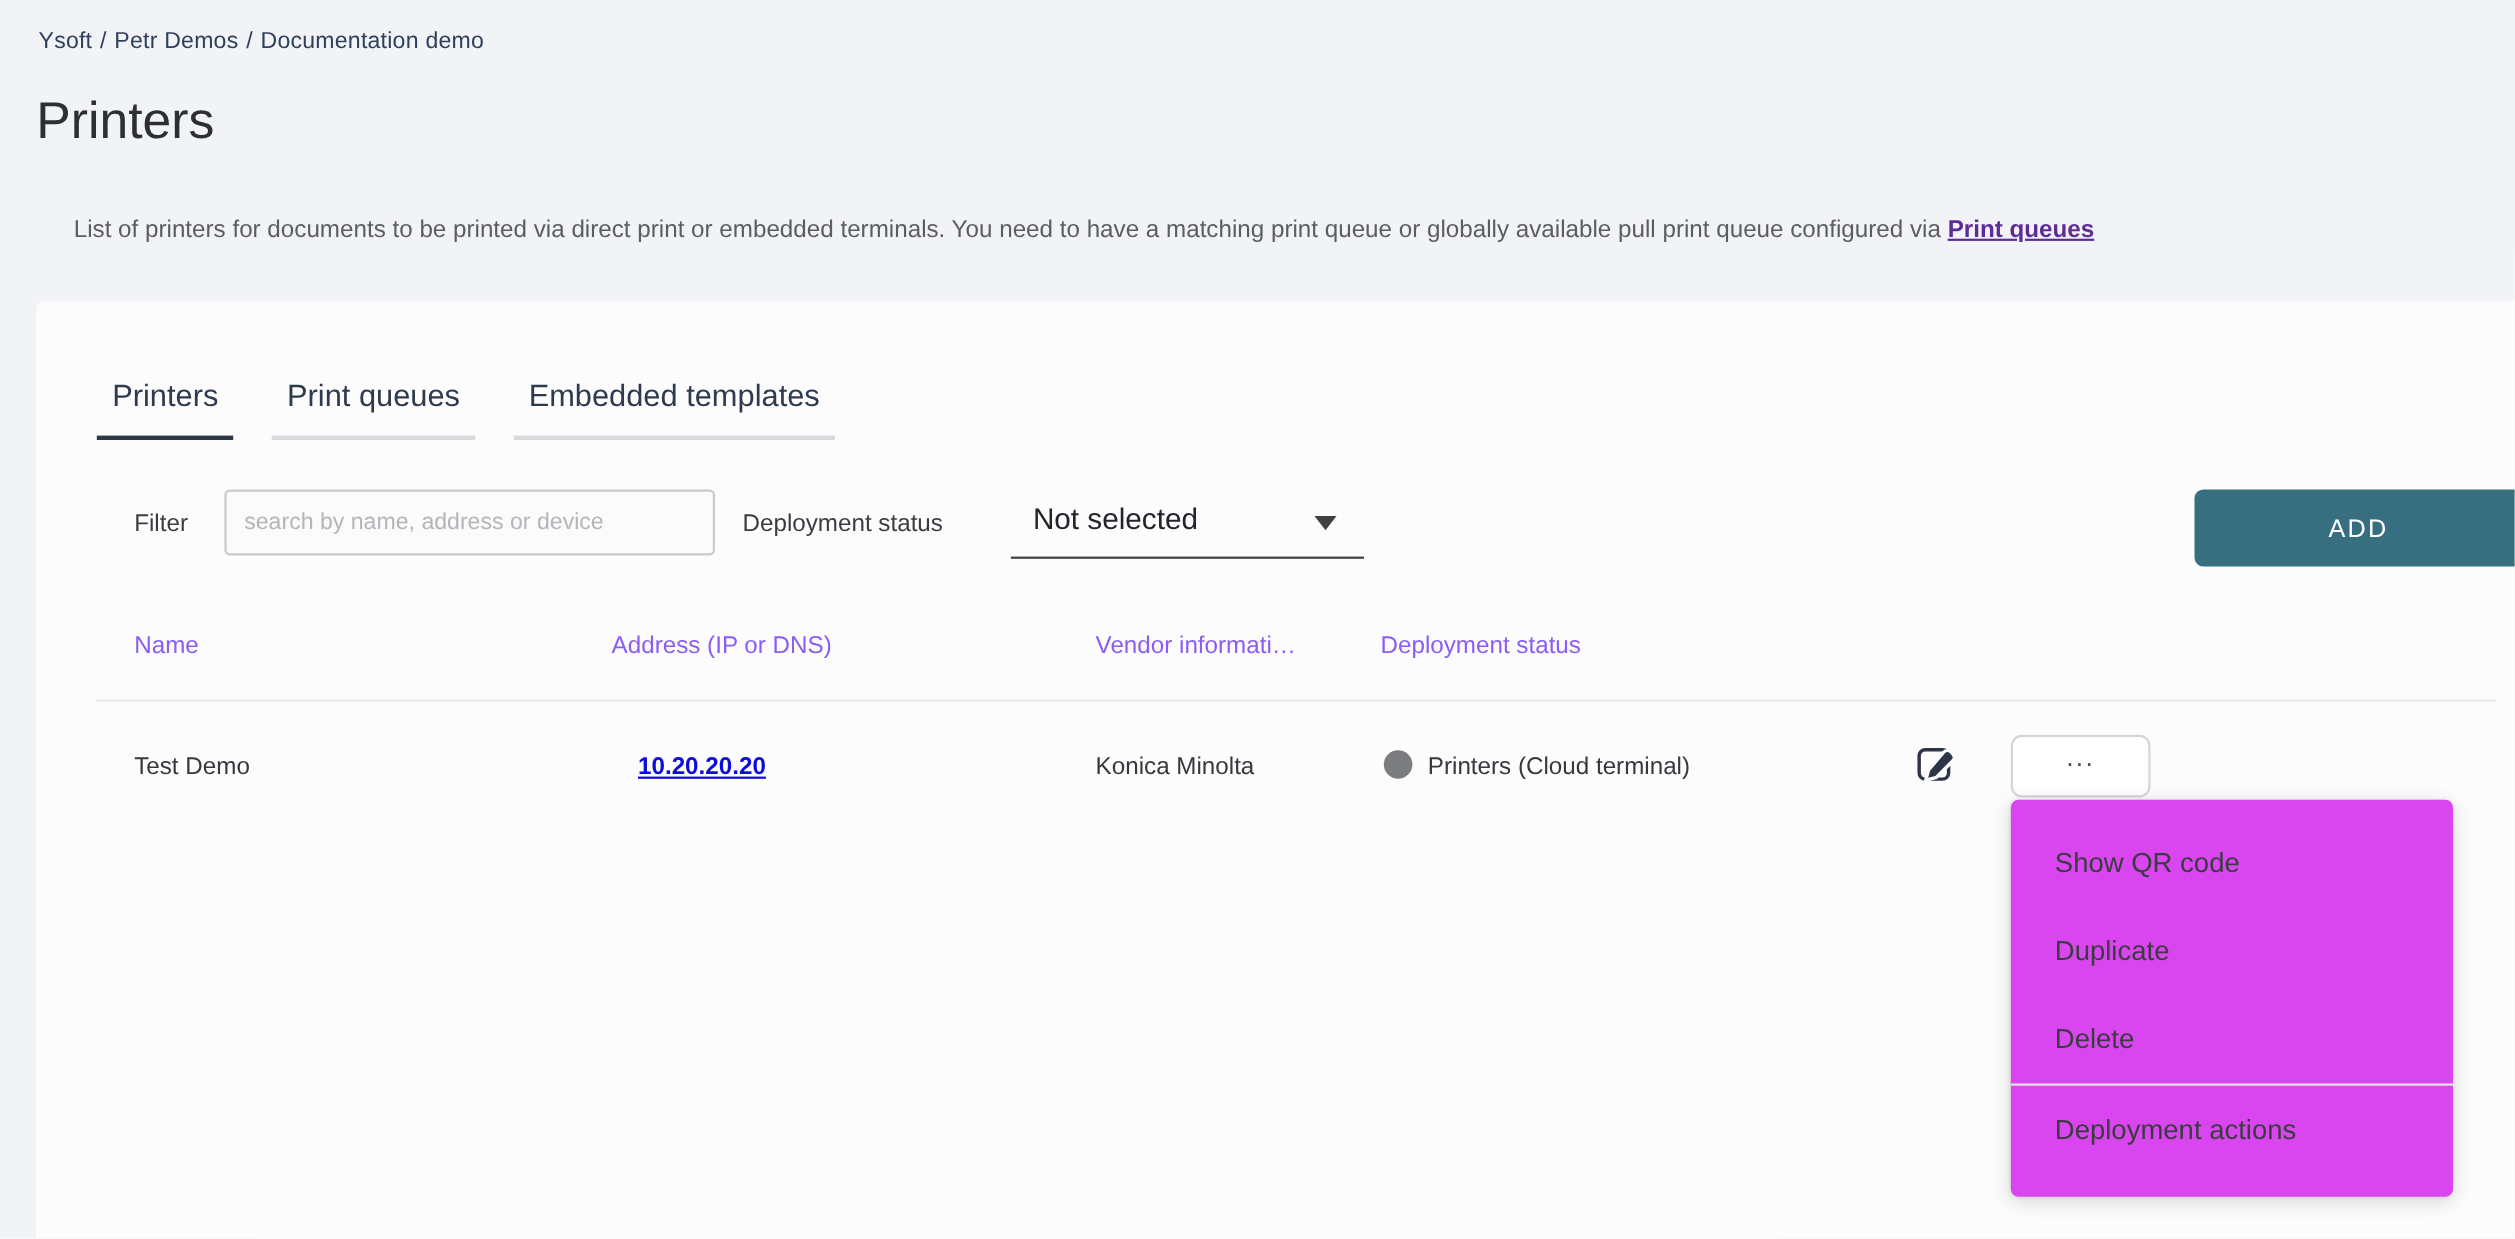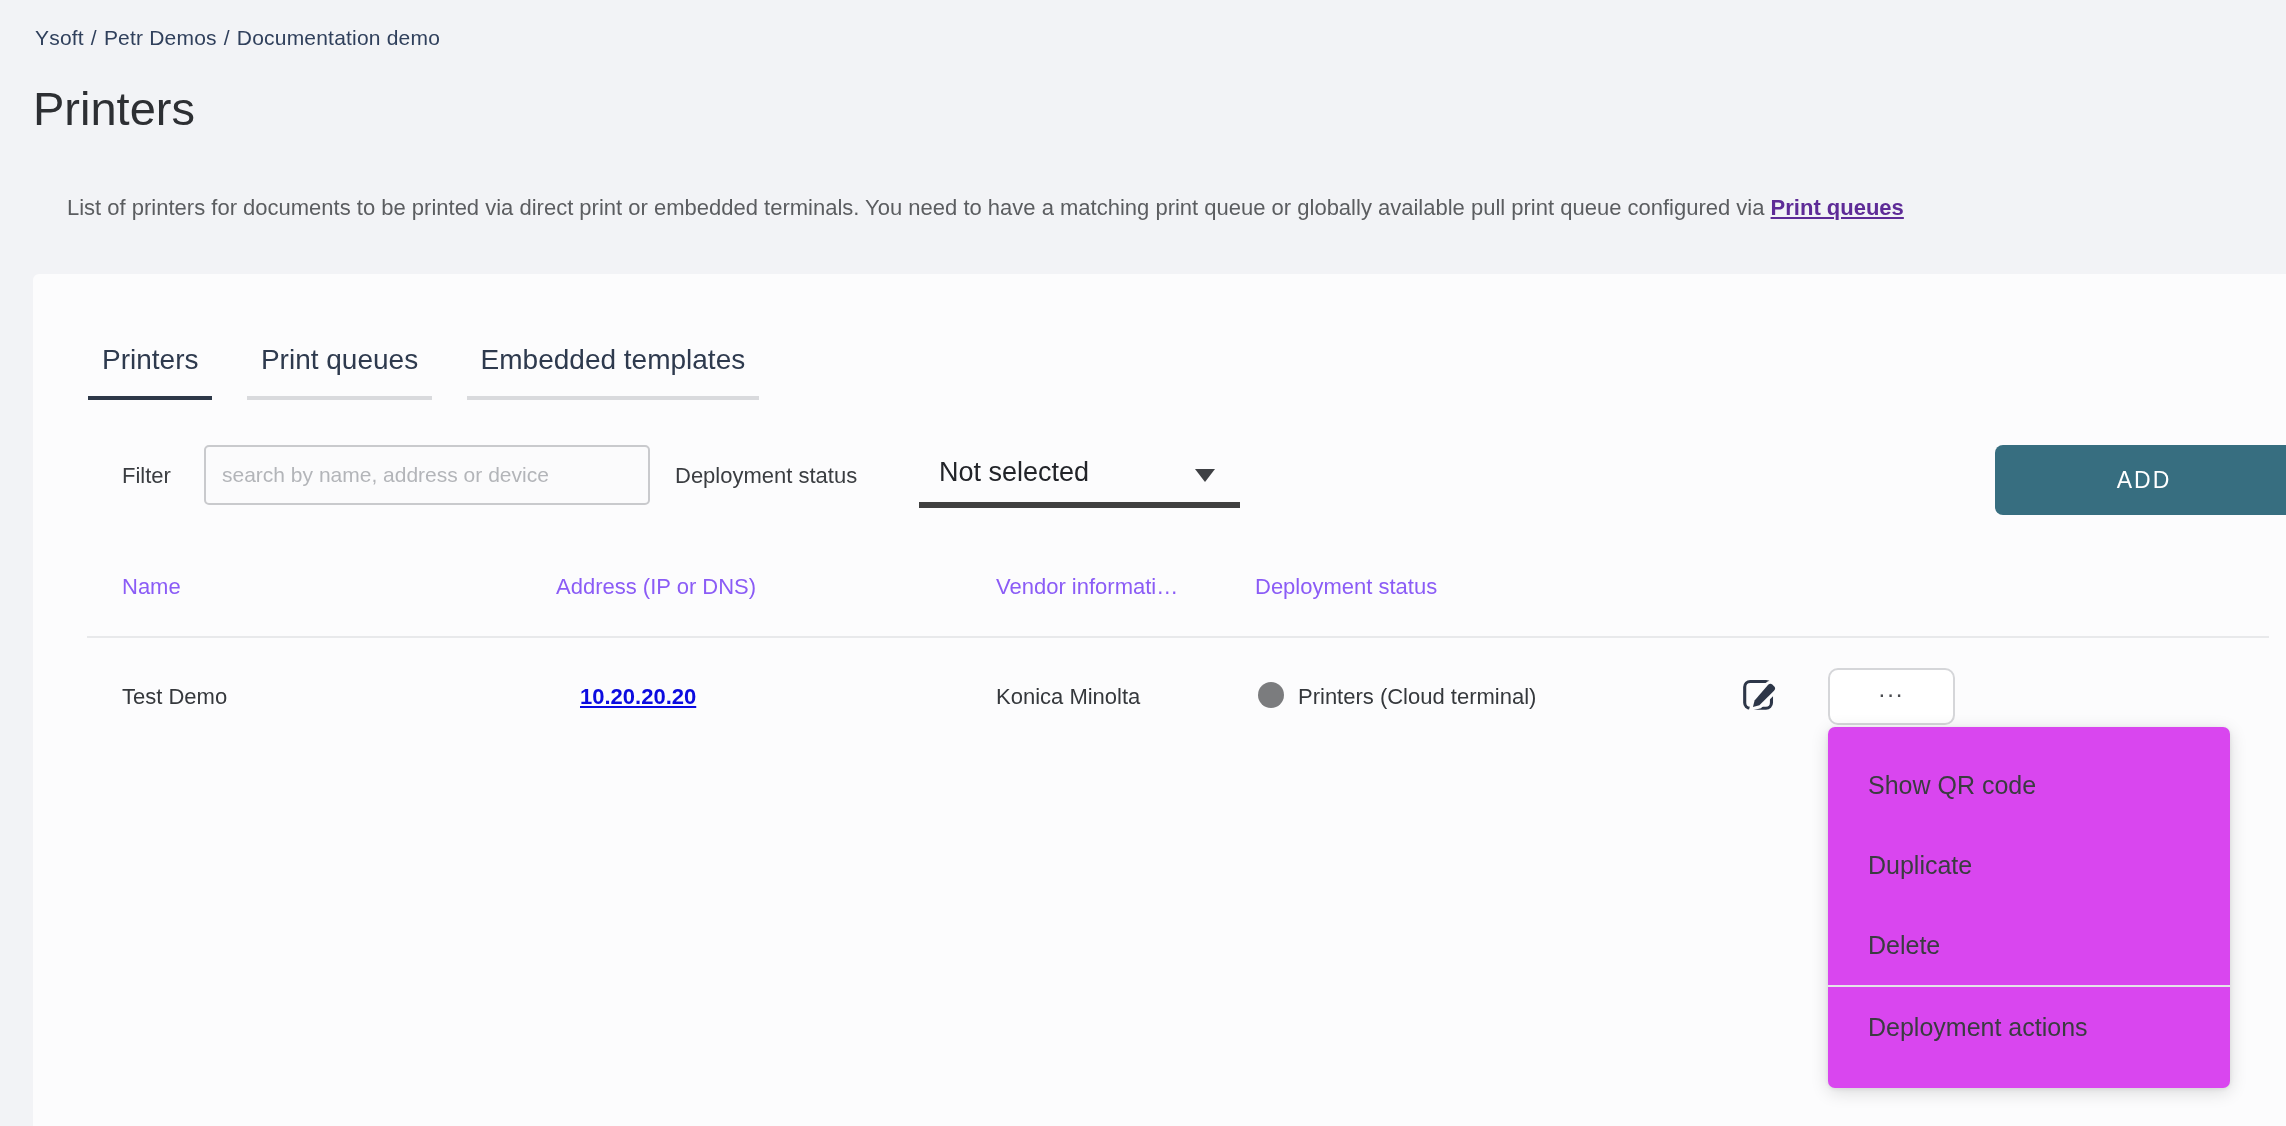--- a/index.html
+++ b/index.html
@@ -30,21 +30,21 @@
          border-bottom:4px solid #d9dadd; margin-right:30px; cursor:pointer; }
   .tab.active { border-bottom-color:#2d3848; }
 
   
   .filter-label { left:122px; top:463px; font-size:22px; color:#3a3d41; }
   .search-input { left:204px; top:445px; width:446px; height:60px;
                   border:2px solid #c9cacd; border-radius:5px; background:#fbfbfc;
                   padding:0 16px; font-size:21px; color:#8b5cf6; font-family:"Liberation Sans", sans-serif; }
   .search-input::placeholder { color:#b3b5b9; }
   .ds-label { left:675px; top:463px; font-size:22px; color:#3a3d41; }
-  .select { left:919px; top:443px; width:321px; height:65px; border-bottom:6px solid #404040; cursor:pointer; }
+  .select { left:919px; top:443px; width:321px; height:65px; border-bottom:2px solid #404040; cursor:pointer; }
   .select .value { position:absolute; left:20px; top:14px; font-size:27px; color:#222429; }
   .select .caret { position:absolute; right:25px; top:26px; width:0; height:0;
                    border-left:10px solid transparent; border-right:10px solid transparent;
                    border-top:13px solid #3e4044; }
   .add-btn { left:1995px; top:445px; width:298px; height:70px; background:#376e80; border:none;
              border-radius:8px; color:#ffffff; font-size:23px; letter-spacing:2px; cursor:pointer;
              font-family:"Liberation Sans", sans-serif; font-weight:500; }
 
   
   .th { top:574px; font-size:22px; color:#8b5cf6; white-space:nowrap; }

